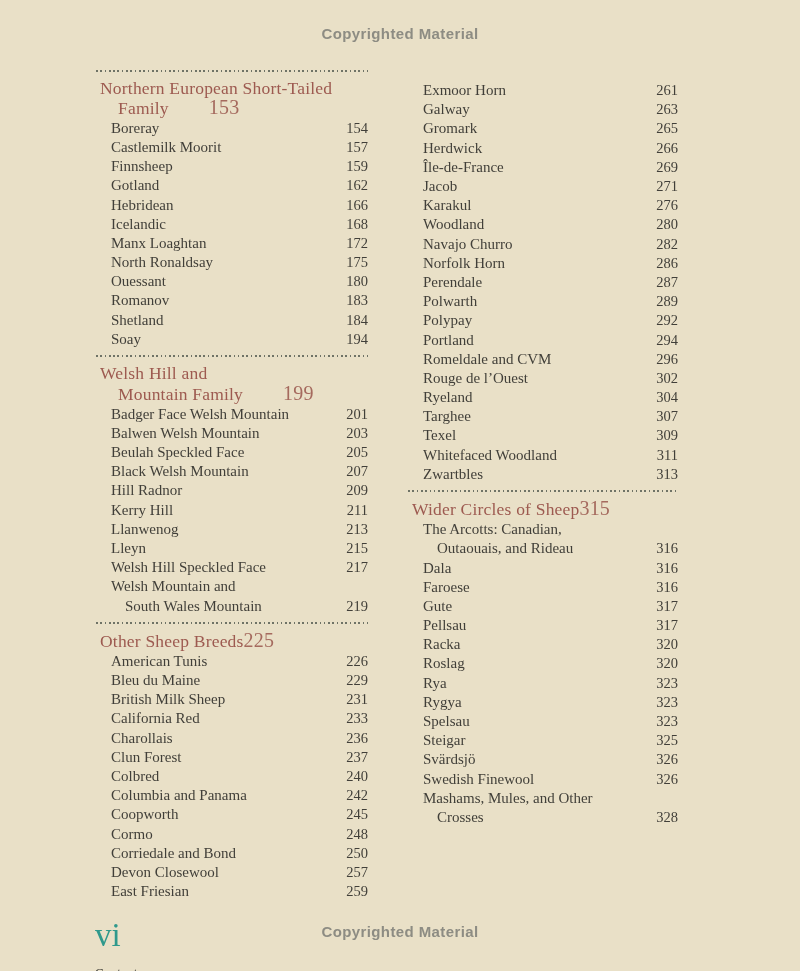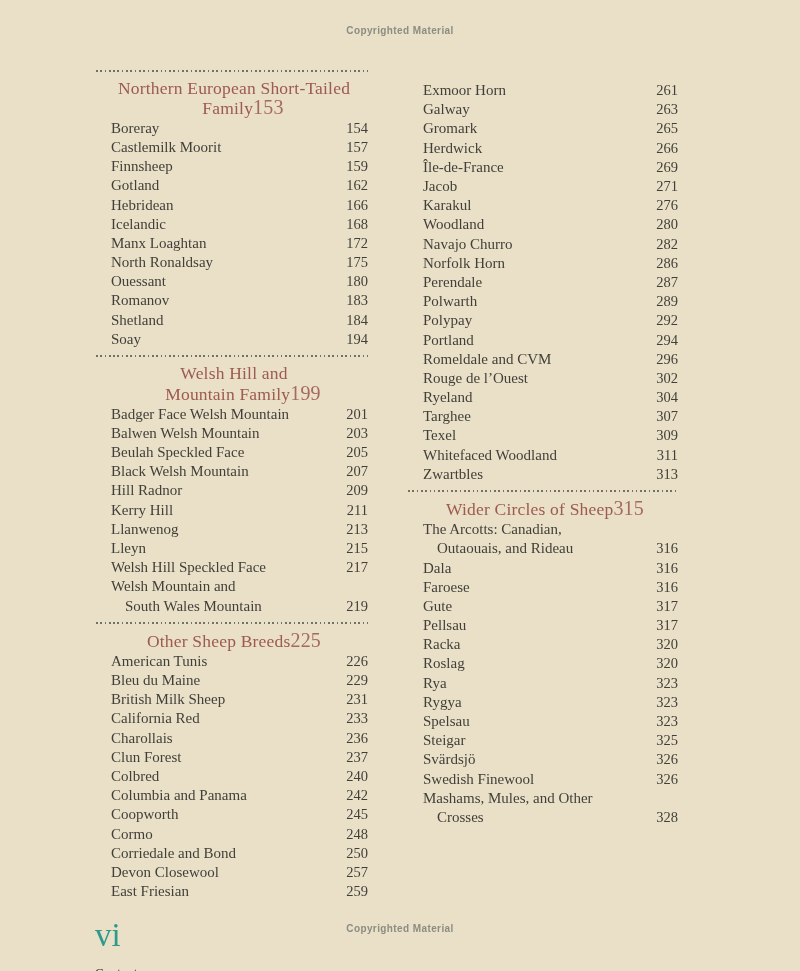--- a/index.html
+++ b/index.html
@@ -15,37 +15,37 @@
   *{box-sizing:border-box;}
   html,body{margin:0;padding:0;}
   body{
     width:800px;height:971px;position:relative;overflow:hidden;
     background:var(--background);
     font-family:"Liberation Serif", serif;
   }
   .watermark{
     position:absolute;left:0;right:0;text-align:center;
     font-family:"Liberation Sans", sans-serif;font-weight:bold;
-    font-size:10px;letter-spacing:.4px;color:var(--watermark);
+    font-size:15px;letter-spacing:.4px;color:var(--watermark);
   }
   #wm-top{top:25px;}
   #wm-bottom{top:923px;}
   .col{position:absolute;}
   #col-left{left:96px;top:63px;width:272px;}
   #col-right{left:408px;top:81px;width:270px;}
   .toc-rule{
     height:2px;margin:6.5px 0 7px;
     background-image:repeating-linear-gradient(to right, var(--rule) 0 1.6px, transparent 1.6px 4.3px);
   }
   .h-row{
-    display:flex;justify-content:center;align-items:baseline;
+    display:flex;justify-content:flex-start;align-items:baseline;
     line-height:19.6px;padding-left:4px;
     font-size:17.5px;letter-spacing:.2px;color:var(--heading);
   }
-  .h-row.indent{padding-left:22px;}
+  .h-row.indent{padding-left:22px;gap:40px;}
   .h-row .t{white-space:nowrap;}
   .h-row .n{font-size:20px;color:var(--heading-page);}
   .e-row{
     display:flex;justify-content:space-between;align-items:center;
     height:19.2px;padding-left:15px;
     font-size:15px;color:var(--body-text);
   }
   .e-row.indent{padding-left:29px;}
   .e-row .t{white-space:nowrap;}
   .e-row .n{font-size:14.5px;}

